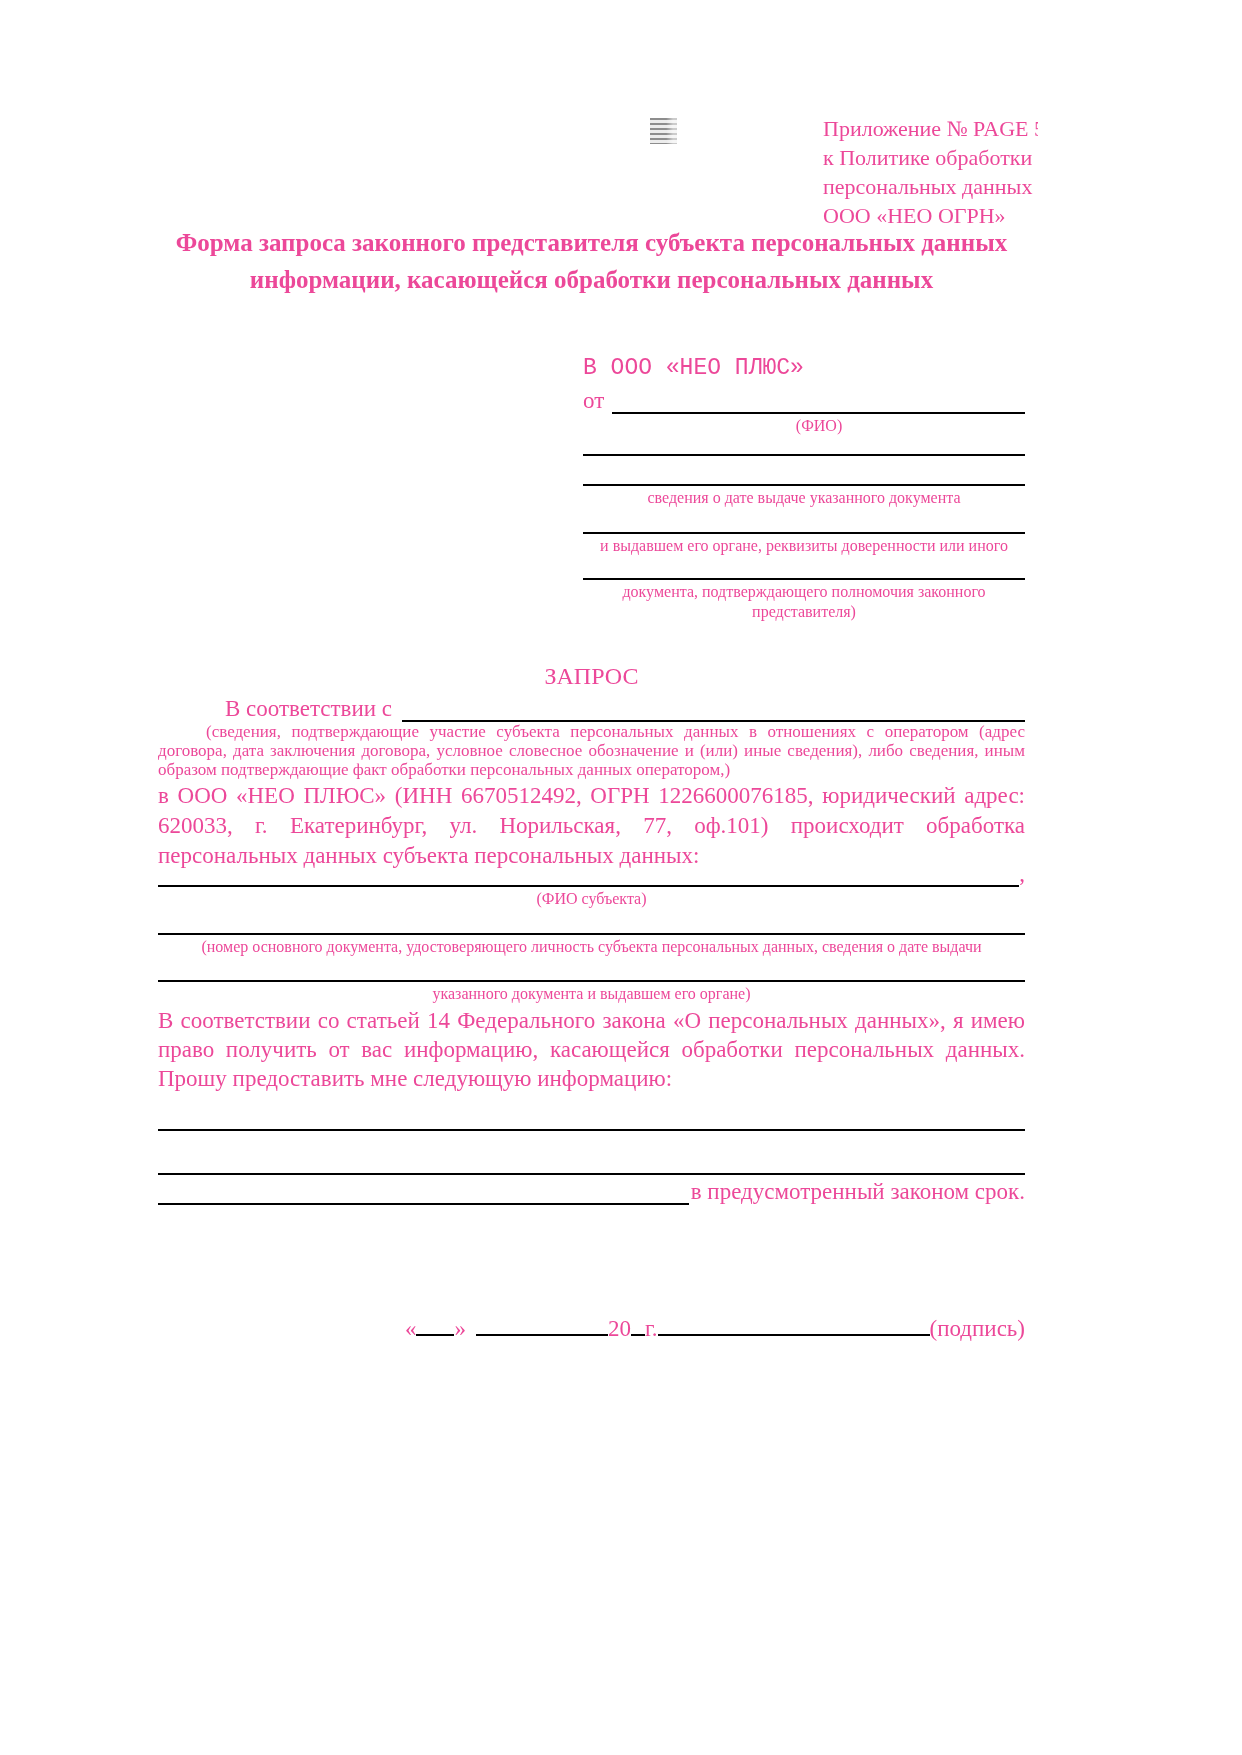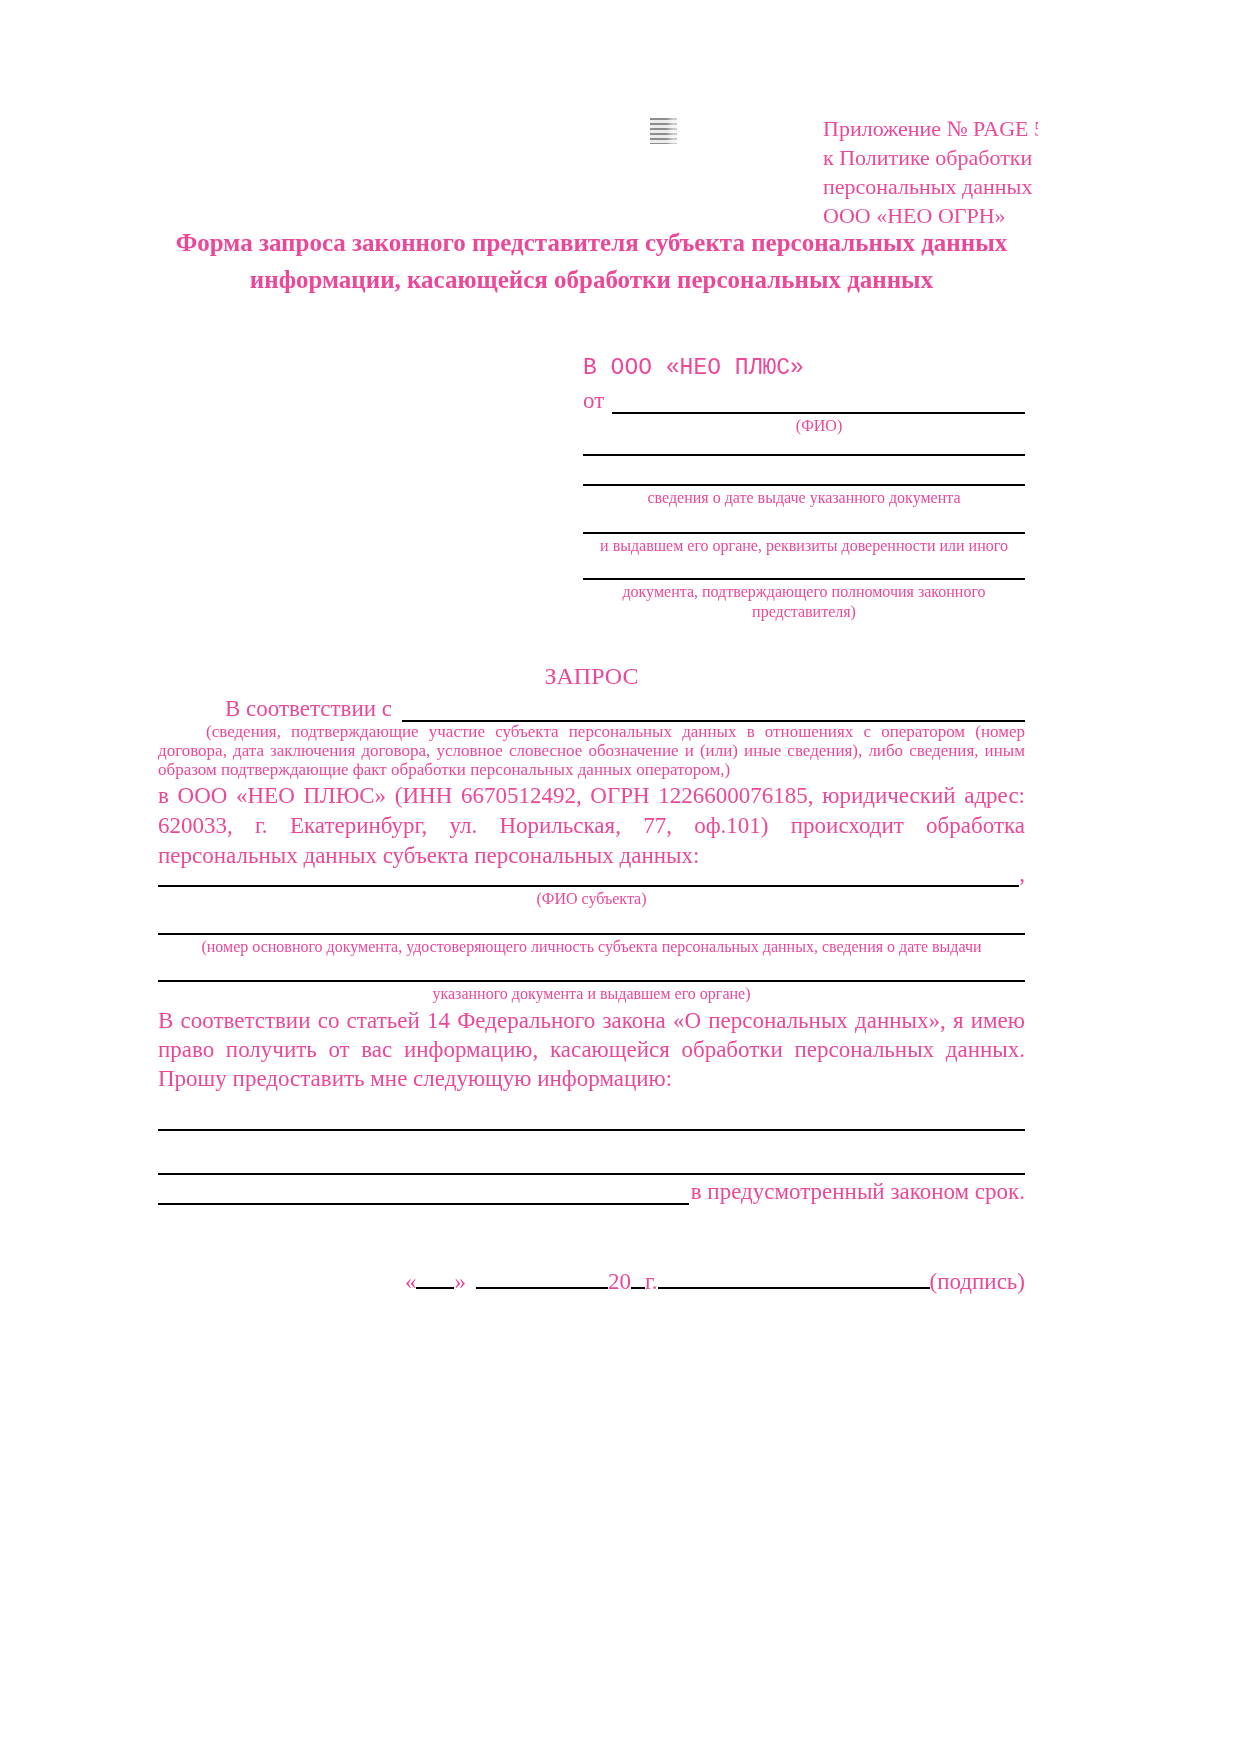--- a/index.html
+++ b/index.html
@@ -75,21 +75,21 @@
   .footer-row {
     margin-top: 62px;
     display: flex; justify-content: flex-end; align-items: flex-end;
     font-size: 23px; line-height: 30px;
   }
   .blank { display: inline-block; border-bottom: 2px solid #000; height: 20px; vertical-align: baseline; }
   .b-day { width: 38px; }
   .b-month { width: 132px; margin-left: 10px; }
   .b-year { width: 14px; }
   .b-sign { width: 272px; }
-  .sign-group { white-space: nowrap; }
+  .sign-group { white-space: nowrap; margin-top: 47px; }
   .date-group { white-space: nowrap; }
 </style>
 </head>
 <body>
 
 <div class="page">
 
   <div class="artifact-icon"></div>
 
   <div class="appendix">
@@ -131,21 +131,21 @@
       </div>
     </div>
 
     <div class="req-heading">ЗАПРОС</div>
 
     <div class="accord-row">
       <span class="lbl">В соответствии с</span>
       <span class="rule-flex"></span>
     </div>
 
-    <div class="fine-print">(сведения, подтверждающие участие субъекта персональных данных в отношениях с оператором (номер договора, дата заключения договора, условное словесное обозначение и (или) иные сведения), либо сведения, иным образом подтверждающие факт обработки персональных данных оператором,)</div>
+    <div class="fine-print">(сведения, подтверждающие участие субъекта персональных данных в отношениях с оператором (адрес договора, дата заключения договора, условное словесное обозначение и (или) иные сведения), либо сведения, иным образом подтверждающие факт обработки персональных данных оператором,)</div>
 
     <div class="para para-op">в ООО «НЕО ПЛЮС» (ИНН 6670512492, ОГРН 1226600076185, юридический адрес: 620033, г. Екатеринбург, ул. Норильская, 77, оф.101)  происходит обработка персональных данных субъекта персональных данных:</div>
 
     <div class="line-comma">
       <span class="rule-flex"></span>
       <span>,</span>
     </div>
     <div class="caption cap-center">(ФИО субъекта)</div>
 
     <div class="ul-full ulf1"></div>

